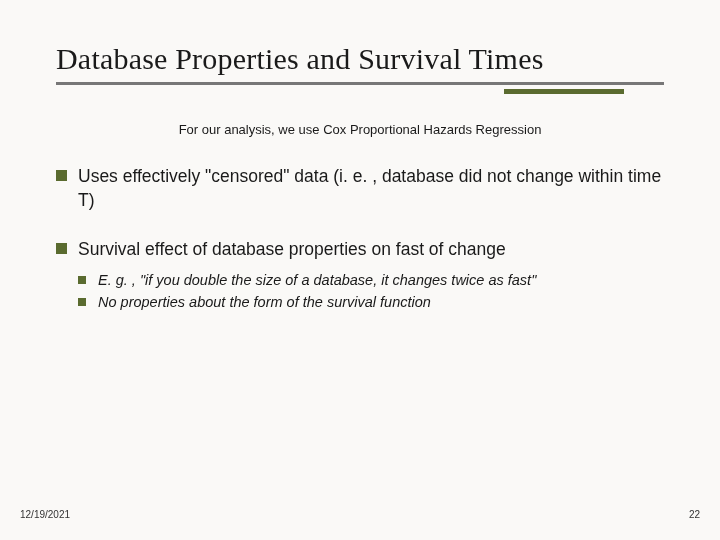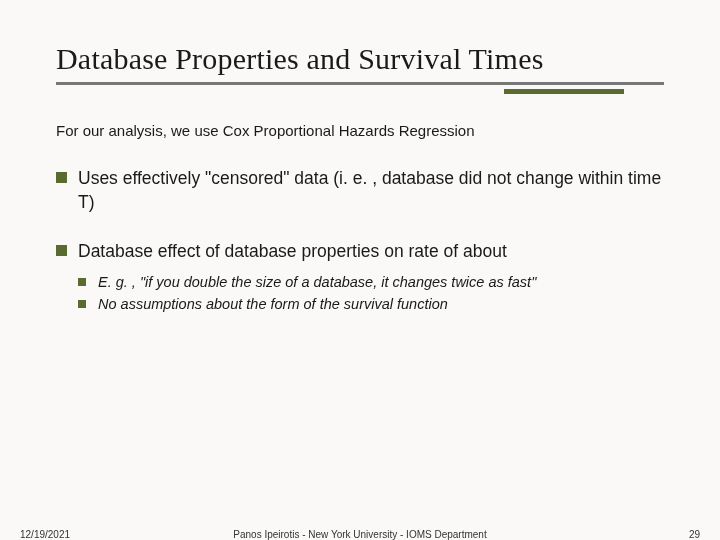--- a/index.html
+++ b/index.html
@@ -31,22 +31,23 @@
   .title-accent {
     height: 5px;
     background: #5a6b2f;
     width: 120px;
     margin-left: auto;
     margin-right: 40px;
     margin-top: -2px;
     margin-bottom: 28px;
   }
   .lead {
-    font-size: 15px;
+    font-size: 13px;
     margin-bottom: 28px;
+    text-align: center;
   }
   .bullets { list-style: none; }
   .bullets > li {
     position: relative;
     padding-left: 22px;
     font-size: 17.5px;
     line-height: 1.35;
     margin-bottom: 26px;
   }
   .bullets > li::before {
@@ -72,21 +73,21 @@
     top: 6px;
     width: 8px;
     height: 8px;
     background: #5a6b2f;
   }
   .u { }
   .b { font-weight: normal; }
   .i { font-style: italic; }
   .footer {
     position: absolute;
-    bottom: 0;
+    bottom: 20px;
     left: 0;
     width: 100%;
     padding: 0 20px;
     font-size: 10px;
     color: #333;
     display: flex;
     justify-content: space-between;
     align-items: center;
   }
   .footer-center {
@@ -103,26 +104,25 @@
   <div class="title-underline"></div>
   <div class="title-accent"></div>
 
   <p class="lead">For our analysis, we use Cox Proportional Hazards Regression</p>
 
   <ul class="bullets">
     <li>
       <span>Uses effectively "censored" data (i. e. , database did </span><span class="u">not</span><span> change within time T)</span>
     </li>
     <li>
-      <span>Database </span><span class="b">effect of database properties</span><span> on rate of about</span>
+      <span>Survival </span><span class="b">effect of database properties</span><span> on fast of change</span>
       <ul class="sub">
         <li><span class="i">E. g. , "if you double the size of a database, it changes twice as fast"</span></li>
-        <li><span class="i">No assumptions about the form of the survival function</span></li>
+        <li><span class="i">No properties about the form of the survival function</span></li>
       </ul>
     </li>
   </ul>
 </div>
 
 <div class="footer">
   <span>12/19/2021</span>
-  <span class="footer-center">Panos Ipeirotis - New York University - IOMS Department</span>
-  <span>29</span>
+  <span>22</span>
 </div>
 
 </body></html>

